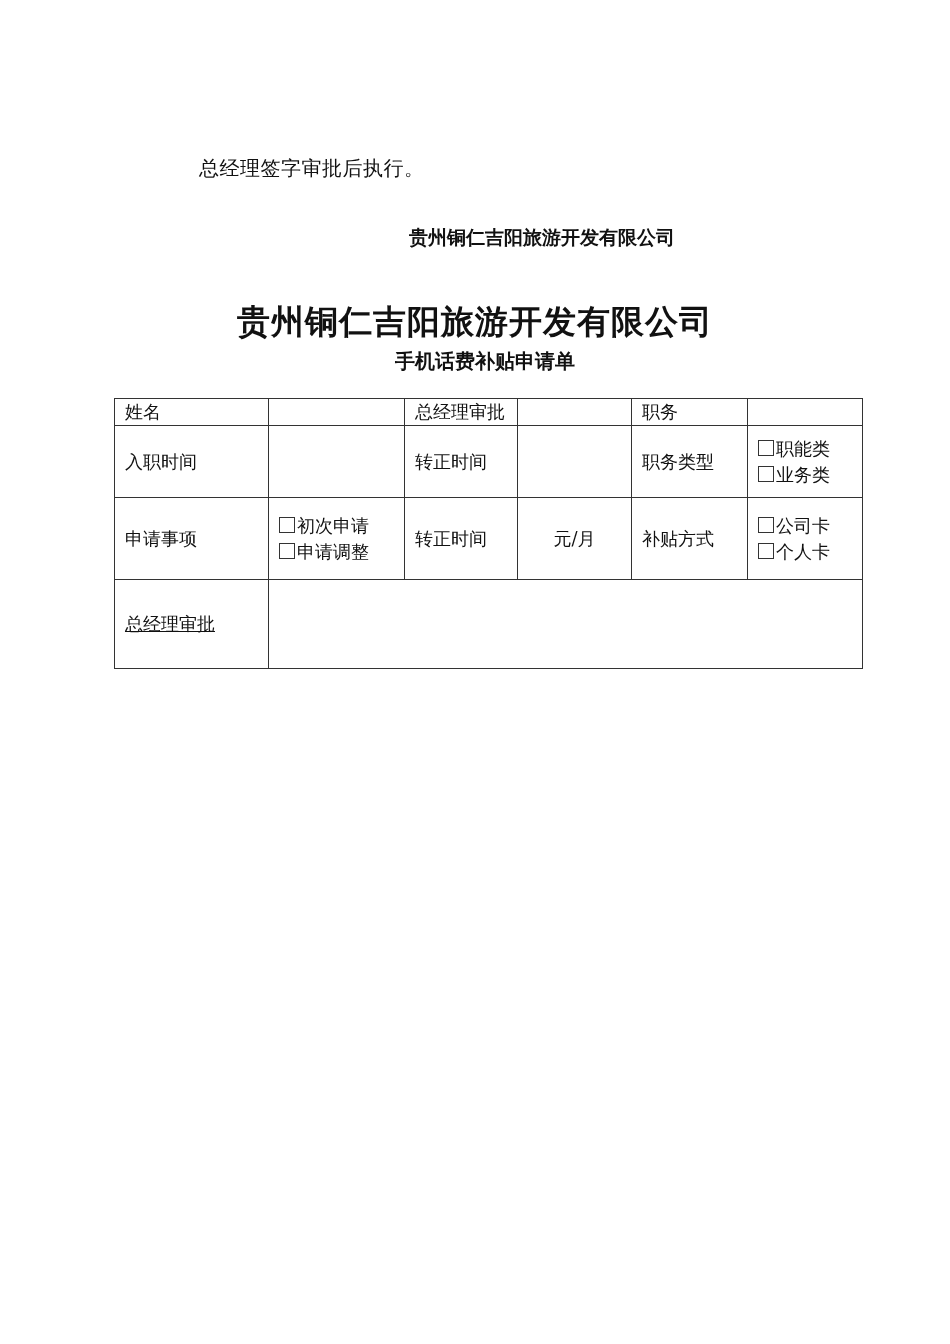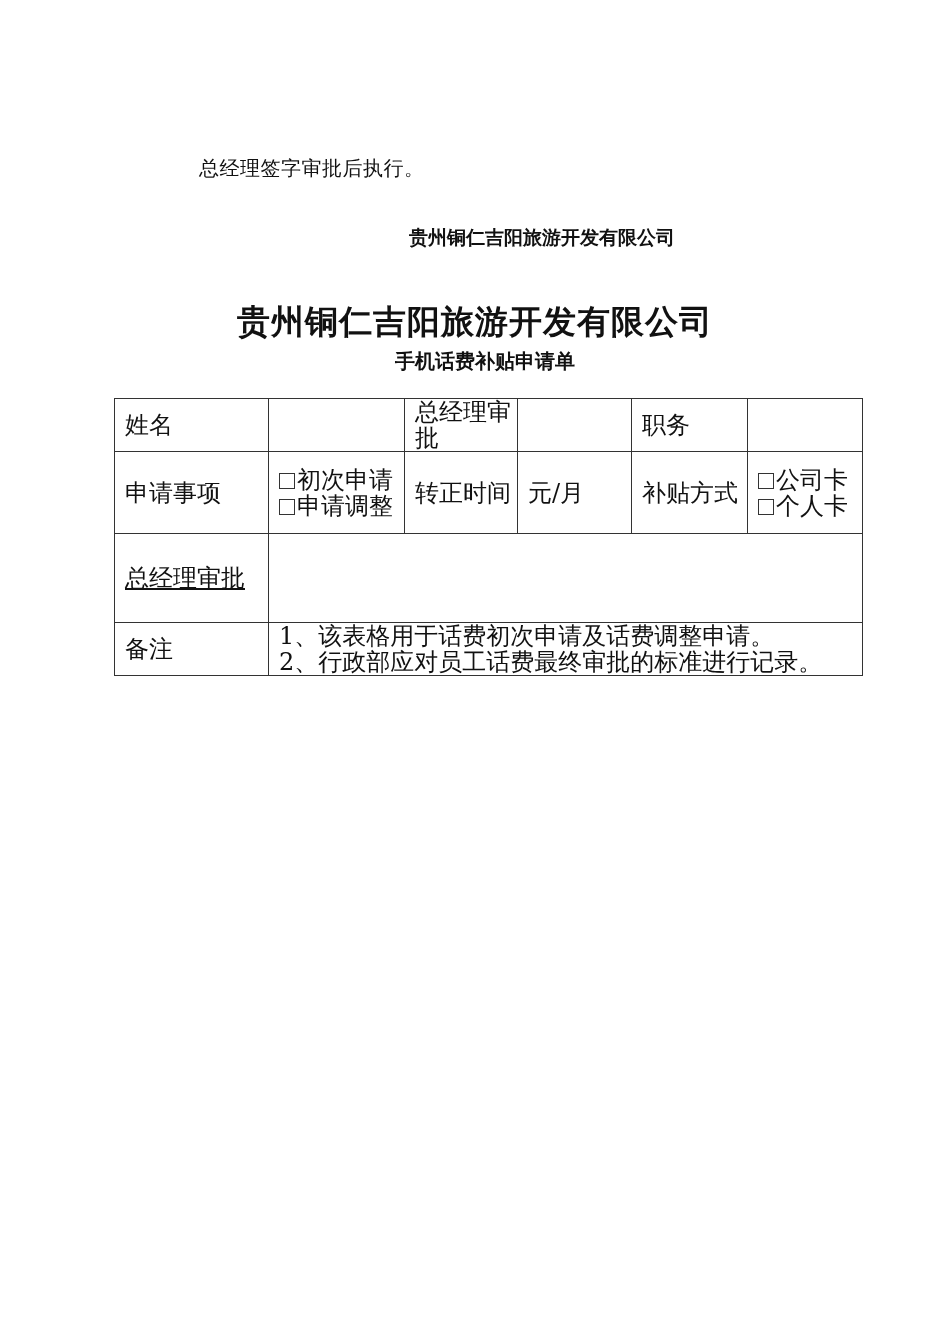--- a/index.html
+++ b/index.html
@@ -56,21 +56,21 @@
       font-weight: bold;
       font-family: "DejaVu Sans", "Liberation Sans", sans-serif;
     }
     table.form {
       position: absolute;
       left: 114px;
       top: 398px;
       width: 748px;
       border-collapse: collapse;
       table-layout: fixed;
-      font-size: 24px;
+      font-size: 18px;
     }
     table.form td {
       border: 1px solid #333333;
       padding: 0 0 0 10px;
       vertical-align: middle;
       line-height: 26px;
     }
     .col1 { width: 154px; }
     .col2 { width: 136px; }
     .col3 { width: 113px; }
@@ -92,21 +92,21 @@
     }
     .box {
       display: inline-block;
       width: 14px;
       height: 14px;
       border: 1px solid #333;
       margin-right: 2px;
       vertical-align: -1px;
     }
     .right-amount {
-      text-align: left;
+      text-align: center;
       padding-right: 10px !important;
     }
     .remark-line {
       display: block;
       white-space: nowrap;
     }
   </style>
 </head>
 <body>
 
@@ -127,20 +127,35 @@
   </colgroup>
   <tbody>
       <tr class="r1">
     <td>姓名</td>
     <td></td>
     <td>总经理审批</td>
     <td></td>
     <td>职务</td>
     <td></td>
   </tr>
+  <tr class="r2">
+    <td>入职时间</td>
+    <td></td>
+    <td>转正时间</td>
+    <td></td>
+    <td>职务类型</td>
+    <td>
+      <span class="checkbox-line">
+        <span class="box"></span><span>职能类</span>
+      </span>
+      <span class="checkbox-line">
+        <span class="box"></span><span>业务类</span>
+      </span>
+    </td>
+  </tr>
   <tr class="r4">
     <td>申请事项</td>
     <td>
       <span class="checkbox-line">
         <span class="box"></span><span>初次申请</span>
       </span>
       <span class="checkbox-line">
         <span class="box"></span><span>申请调整</span>
       </span>
     </td>
@@ -153,21 +168,14 @@
       </span>
       <span class="checkbox-line">
         <span class="box"></span><span>个人卡</span>
       </span>
     </td>
   </tr>
   <tr class="r6">
     <td>总经理审批</td>
     <td colspan="5"></td>
   </tr>
-  <tr class="r7">
-    <td>备注</td>
-    <td colspan="5">
-      <span class="remark-line">1、该表格用于话费初次申请及话费调整申请。</span>
-      <span class="remark-line">2、行政部应对员工话费最终审批的标准进行记录。</span>
-    </td>
-  </tr>
 </tbody>
   </table>
 
 </body></html>

